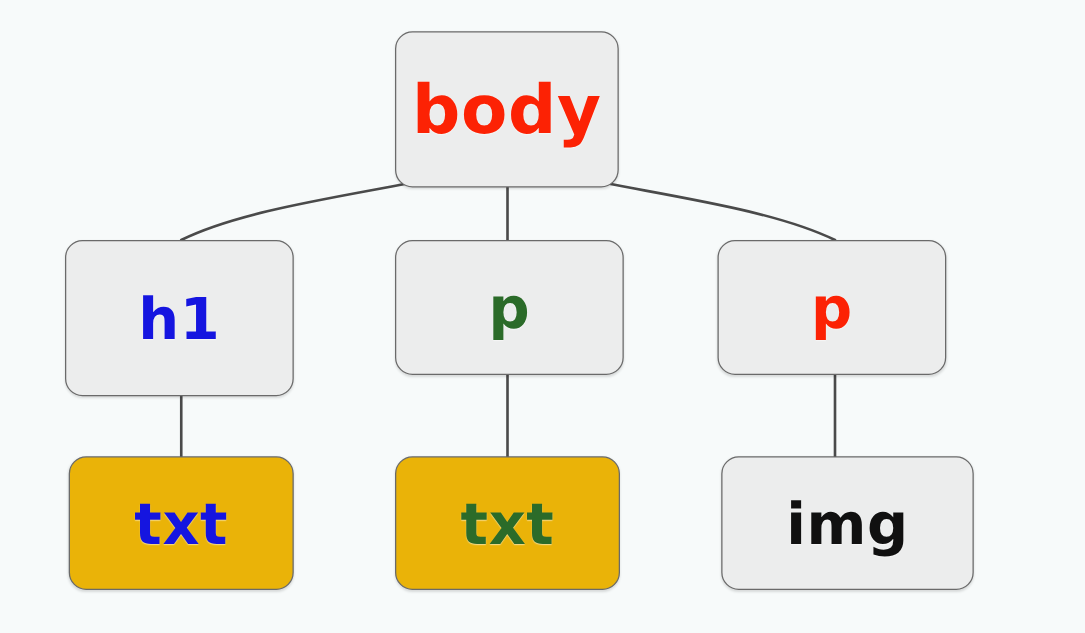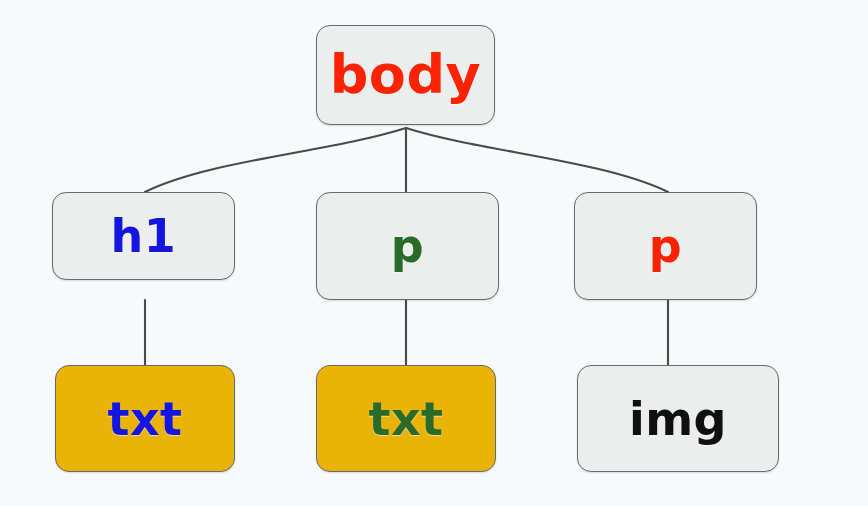--- a/index.html
+++ b/index.html
@@ -66,25 +66,25 @@
     <g fill="none" stroke="#4a4a4a" stroke-width="2.1" stroke-linecap="round">
       <path d="M 406 128 C 330 152 210 160 145 192"></path>
       <path d="M 406 128 L 406 192"></path>
       <path d="M 406 128 C 482 152 602 160 668 192"></path>
       <path d="M 145 300 L 145 365"></path>
       <path d="M 406 300 L 406 365"></path>
       <path d="M 668 300 L 668 365"></path>
     </g>
   </svg>
 
-  <div class="node fill-grey sz-xl" style="left:316px; top:25px; width:179px; height:100px;">
+  <div class="node fill-grey sz-xl" style="left:316px; top:25px; width:179px; height:125px;">
     <span class="label tx-red">body</span>
   </div>
 
-  <div class="node fill-grey sz-lg" style="left:52px; top:192px; width:183px; height:88px;">
+  <div class="node fill-grey sz-lg" style="left:52px; top:192px; width:183px; height:125px;">
     <span class="label tx-blue">h1</span>
   </div>
 
   <div class="node fill-grey sz-lg" style="left:316px; top:192px; width:183px; height:108px;">
     <span class="label tx-green">p</span>
   </div>
 
   <div class="node fill-grey sz-lg" style="left:574px; top:192px; width:183px; height:108px;">
     <span class="label tx-red">p</span>
   </div>

